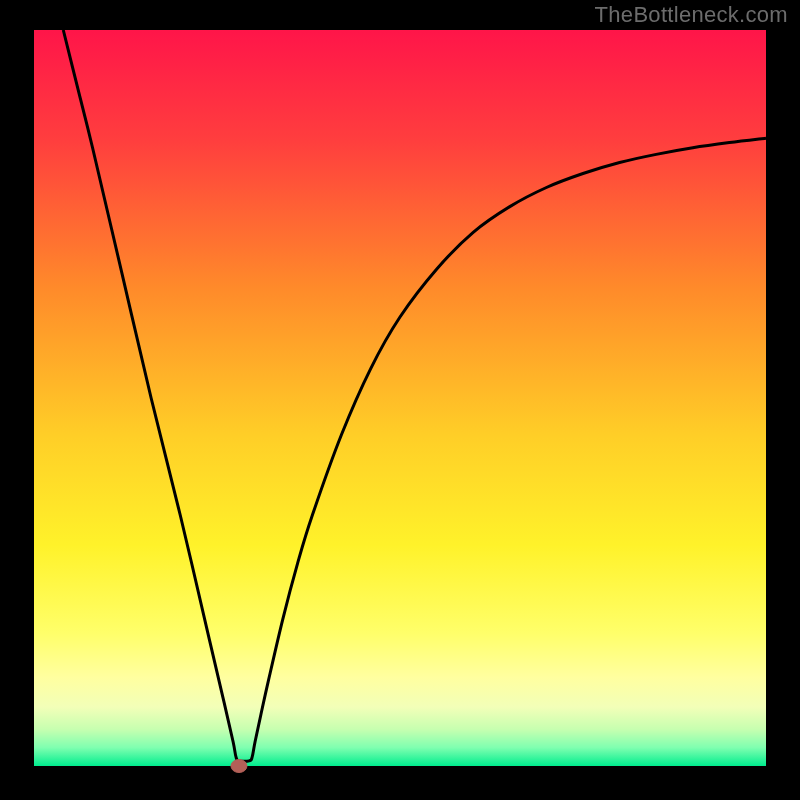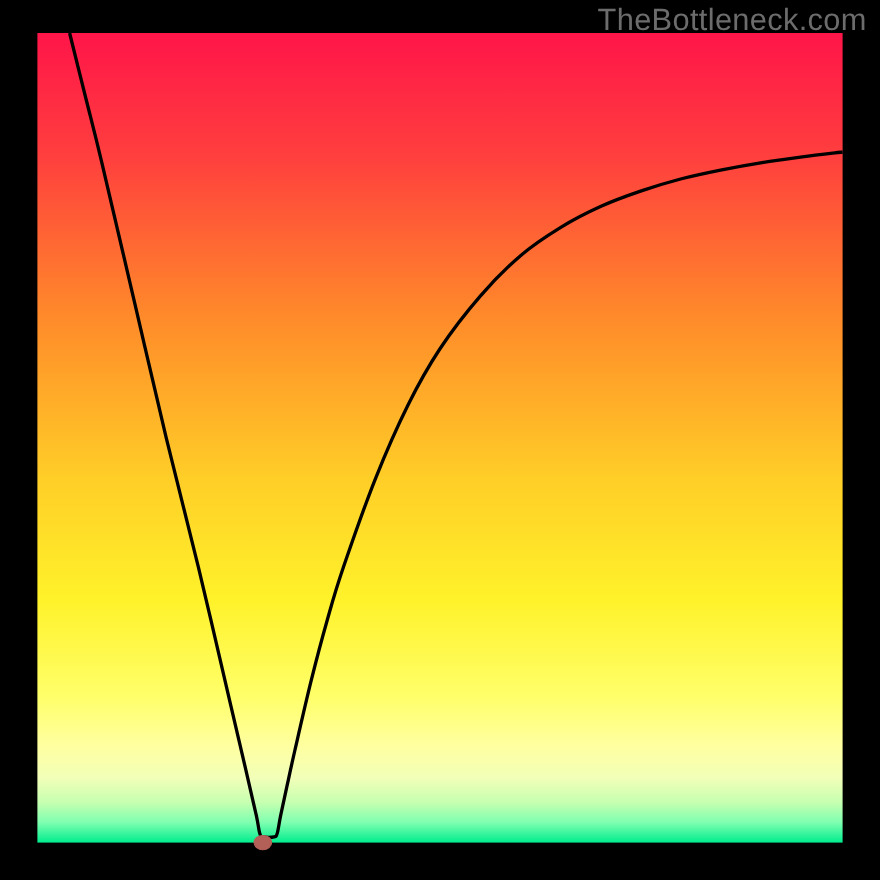--- a/index.html
+++ b/index.html
@@ -13,21 +13,21 @@
   .chart-wrap {
     position: relative;
     width: 800px;
     height: 800px;
   }
   .attribution {
     position: absolute;
     top: 2px;
     right: 12px;
     font-family: Arial, Helvetica, sans-serif;
-    font-size: 28px;
+    font-size: 22px;
     color: #6c6c6c;
     letter-spacing: 0.3px;
     user-select: none;
   }
   svg {
     display: block;
   }
 </style>
 </head>
 <body>

